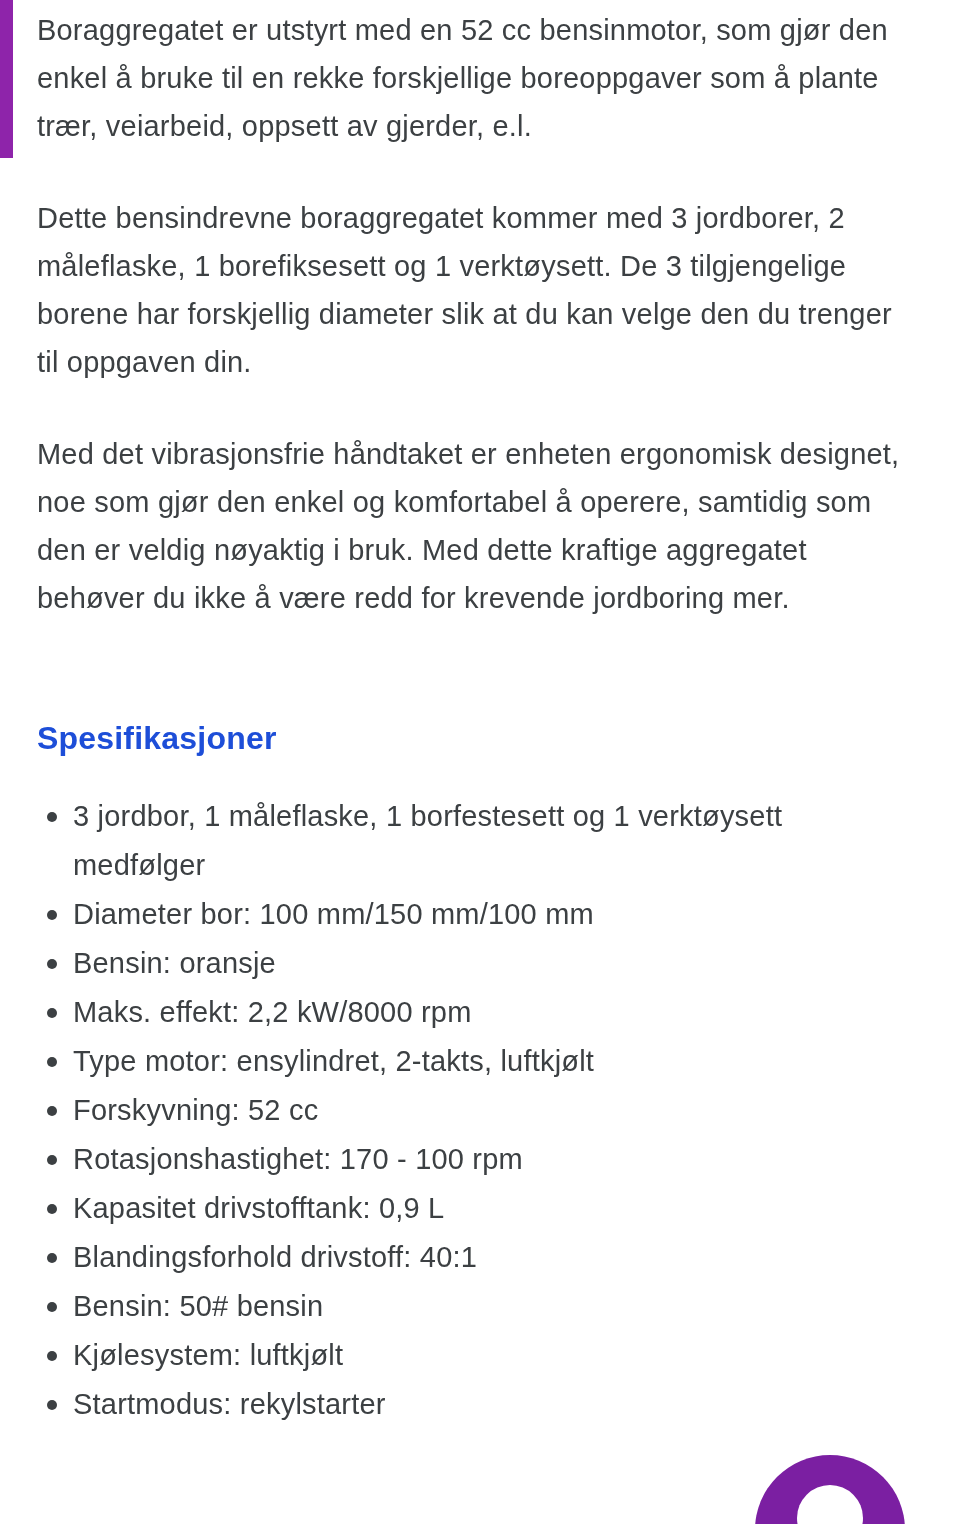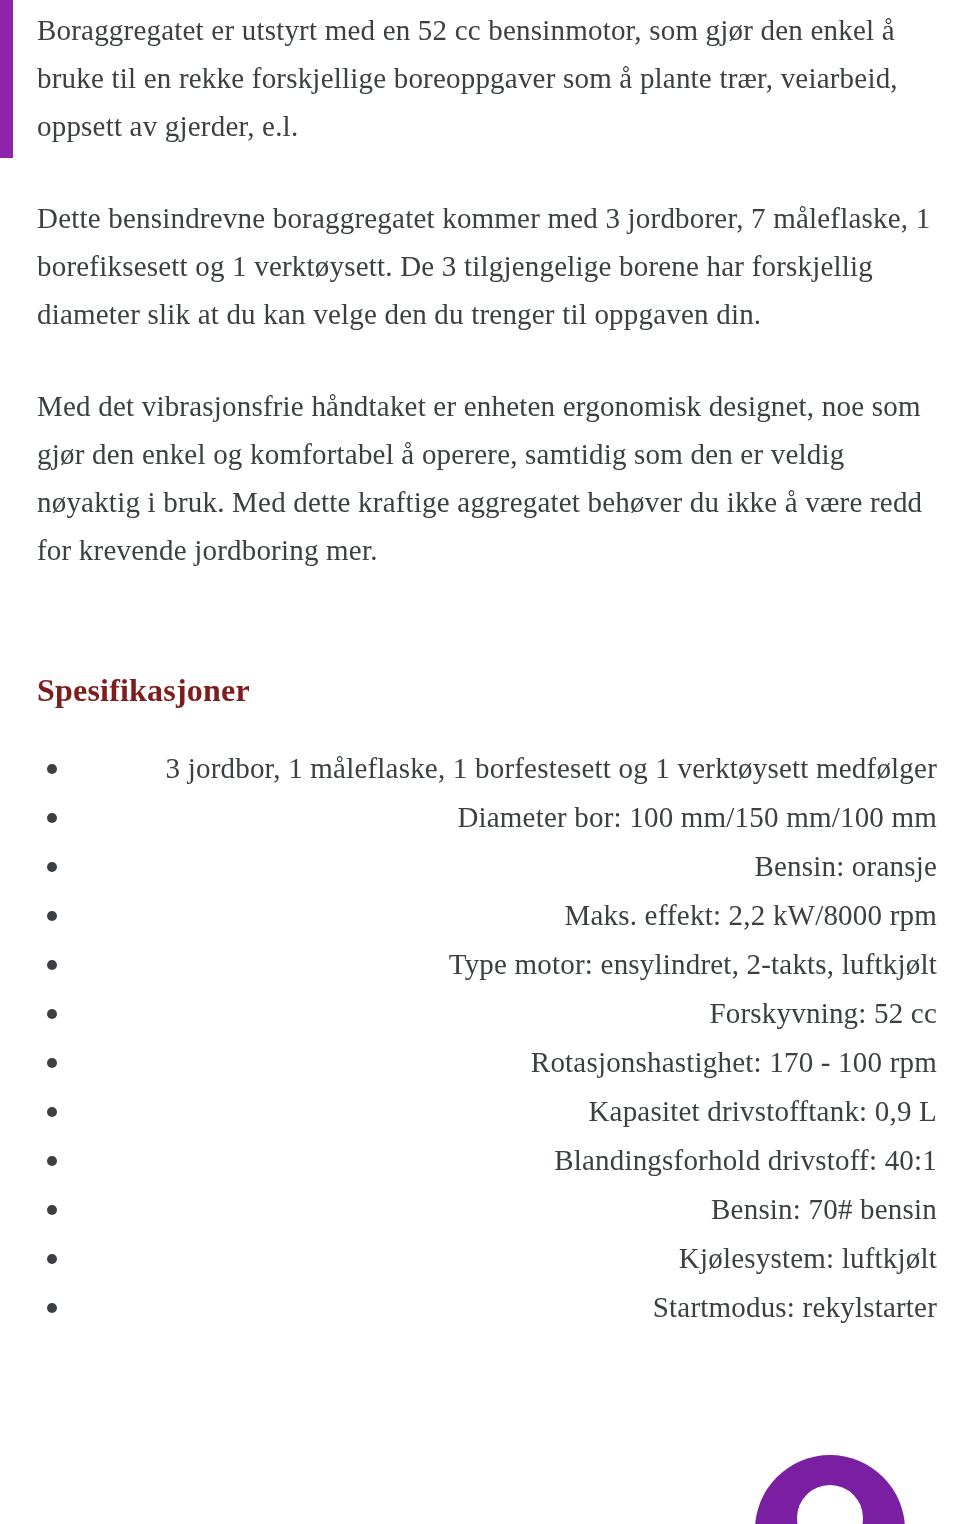--- a/index.html
+++ b/index.html
@@ -18,41 +18,39 @@
   .accent-stripe {
     position: absolute;
     left: 0;
     top: 0;
     width: 13px;
     height: 158px;
     background: #8e24aa;
   }
 
   .content {
-    padding: 6px 23px 0 37px;
+    padding: 6px 51px 0 37px;
     font-size: 29px;
     line-height: 48px;
     letter-spacing: 0.2px;
-    font-family: Liberation Serif, serif;
   }
 
   .para { margin-bottom: 44px; }
 
   .spec-heading {
     font-size: 32px;
     line-height: 40px;
     font-weight: bold;
-    color: #7f1d1d;
+    color: #1d4ed8;
     margin-top: 96px;
     margin-bottom: 34px;
   }
 
   .spec-list {
     list-style: none;
-    text-align: right;
   }
 
   .spec-list li {
     position: relative;
     padding-left: 36px;
     line-height: 49px;
   }
 
   .spec-list li::before {
     content: "";
@@ -92,37 +90,37 @@
 <body>
 
 <div class="page">
 
   <div class="accent-stripe"></div>
 
   <div class="content">
 
     <p class="para">Boraggregatet er utstyrt med en 52 cc bensinmotor, som gjør den enkel å bruke til en rekke forskjellige boreoppgaver som å plante trær, veiarbeid, oppsett av gjerder, e.l.</p>
 
-    <p class="para">Dette bensindrevne boraggregatet kommer med 3 jordborer, 7 måleflaske, 1 borefiksesett og 1 verktøysett. De 3 tilgjengelige borene har forskjellig diameter slik at du kan velge den du trenger til oppgaven din.</p>
+    <p class="para">Dette bensindrevne boraggregatet kommer med 3 jordborer, 2 måleflaske, 1 borefiksesett og 1 verktøysett. De 3 tilgjengelige borene har forskjellig diameter slik at du kan velge den du trenger til oppgaven din.</p>
 
     <p class="para">Med det vibrasjonsfrie håndtaket er enheten ergonomisk designet, noe som gjør den enkel og komfortabel å operere, samtidig som den er veldig nøyaktig i bruk. Med dette kraftige aggregatet behøver du ikke å være redd for krevende jordboring mer.</p>
 
     <h2 class="spec-heading">Spesifikasjoner</h2>
 
     <ul class="spec-list">
       <li>3 jordbor, 1 måleflaske, 1 borfestesett og 1 verktøysett medfølger</li>
       <li>Diameter bor: 100 mm/150 mm/100 mm</li>
       <li>Bensin: oransje</li>
       <li>Maks. effekt: 2,2 kW/8000 rpm</li>
       <li>Type motor: ensylindret, 2-takts, luftkjølt</li>
       <li>Forskyvning: 52 cc</li>
       <li>Rotasjonshastighet: 170 - 100 rpm</li>
       <li>Kapasitet drivstofftank: 0,9 L</li>
       <li>Blandingsforhold drivstoff: 40:1</li>
-      <li>Bensin: 70# bensin</li>
+      <li>Bensin: 50# bensin</li>
       <li>Kjølesystem: luftkjølt</li>
       <li>Startmodus: rekylstarter</li>
     </ul>
 
   </div>
 
   <button class="fab" aria-label="chat">
     <span class="fab-icon"></span>
   </button>
 

